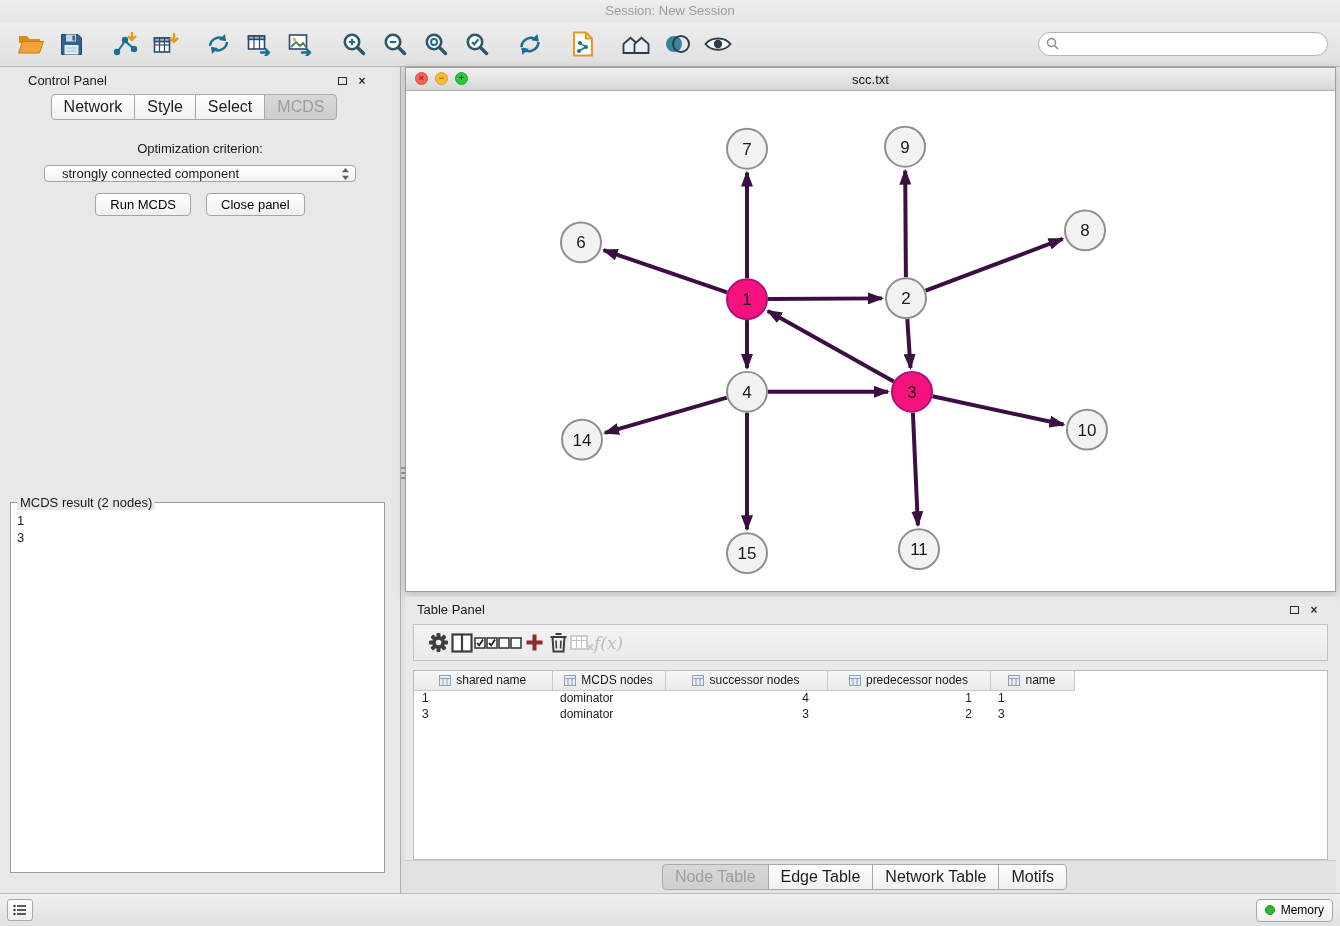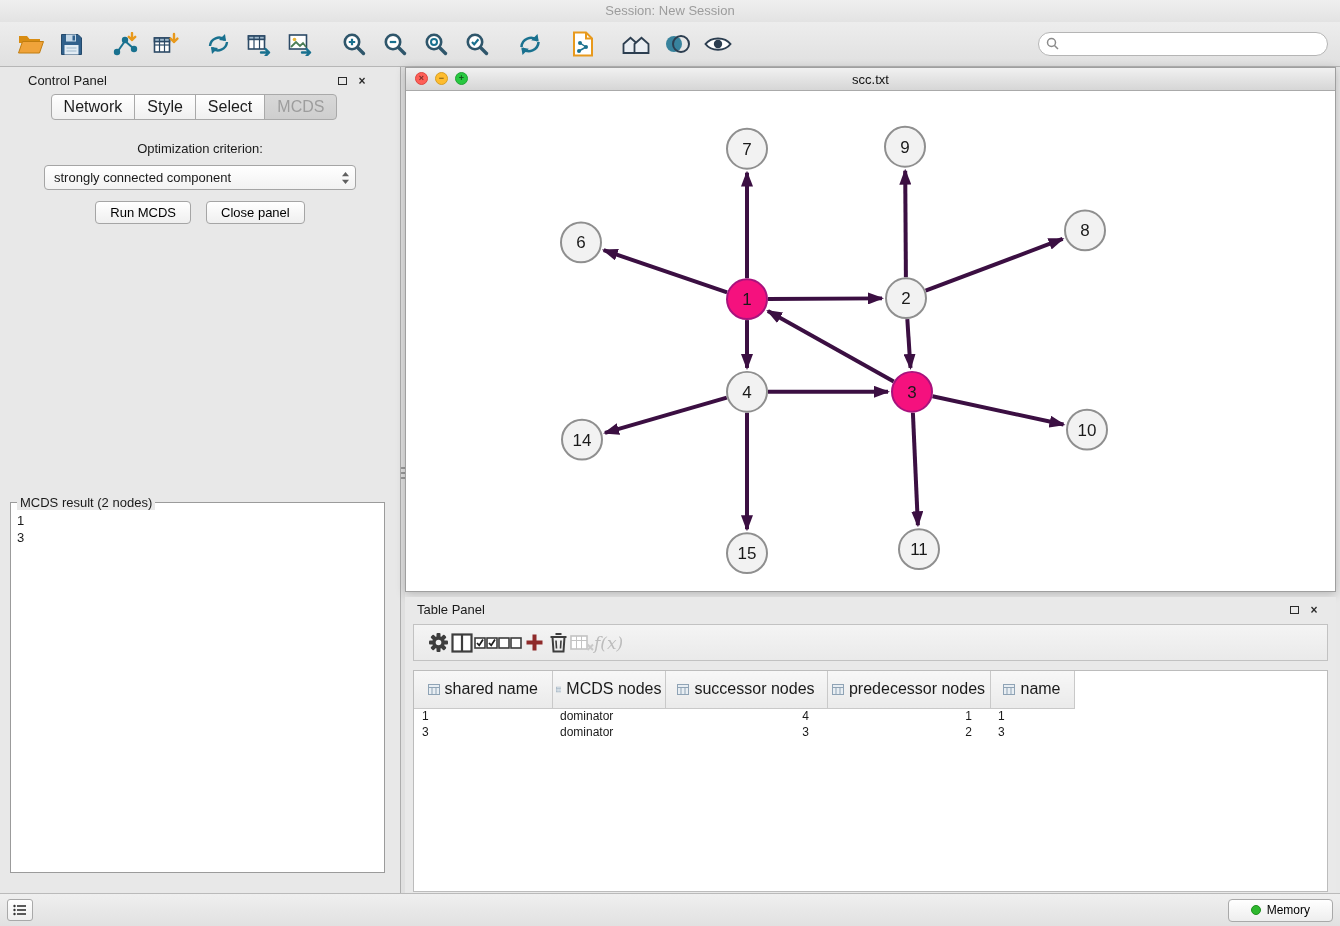--- a/index.html
+++ b/index.html
@@ -34,23 +34,23 @@
     display:flex; align-items:center; justify-content:center; color:#2b2b2b; font-size:12px; font-weight:bold; }
   .float-glyph { width:9px; height:8px; border:1.5px solid #2b2b2b; display:inline-block; }
   .tab-row { display:flex; justify-content:center; }
   .seg-tab { border:1px solid #a9a9a9; background:linear-gradient(#ffffff,#f0f0f0);
     padding:3px 12px; font-size:16px; margin-right:-1px; cursor:pointer;
     color:#1d1d1d; font-family:inherit; }
   .seg-tab:first-child { border-radius:4px 0 0 4px; }
   .seg-tab:last-child { border-radius:0 4px 4px 0; margin-right:12px; }
   .seg-tab.active { background:linear-gradient(#d8d8d8,#cecece); color:#9d9d9d; }
   .opt-label { text-align:center; margin-top:21px; font-size:13px; }
-  .select-box { width:312px; height:25px; margin:9px auto 0;
+  .select-box { width:312px; height:17px; margin:9px auto 0;
     background:linear-gradient(#ffffff,#f2f2f2); border:1px solid #a5a5a5;
-    border-radius:4px; display:flex; align-items:center; padding:0 5px 0 9px;
+    border-radius:4px; display:flex; align-items:center; padding:0 5px 0 17px;
     font-size:13px; cursor:pointer; }
   .select-box .val { flex:1; }
   .btn-row { display:flex; justify-content:center; gap:15px; margin-top:11px; }
   .push-btn { background:linear-gradient(#ffffff,#efefef); border:1px solid #a5a5a5;
     border-radius:4px; padding:3px 14px; font-size:13px; font-family:inherit; cursor:pointer; }
   .result-box { position:absolute; left:10px; right:15px; top:428px; bottom:20px;
     border:1px solid #9b9b9b; background:#fff; padding:2px 6px; }
   .result-box legend { font-size:13px; padding:0 3px; background:#e8e8e8; }
   .result-lines div { font-size:13px; line-height:17px; }
   
@@ -78,38 +78,38 @@
   .tp-header { height:25px; display:flex; align-items:center; padding:0 12px; font-size:13px; }
   .tp-toolbar { margin:2px 8px 0; height:37px; background:linear-gradient(#f4f4f4,#eaeaea);
     border:1px solid #c2c2c2; display:flex; align-items:center; padding:0 12px; gap:0; }
   .tpi { background:none; border:none; display:flex; align-items:center;
     justify-content:center; height:28px; min-width:24px; cursor:pointer; }
   .fx { font-family:"DejaVu Serif","Liberation Serif",serif; font-style:italic;
     font-size:17px; color:#bcbcbc; }
   .table-wrap { flex:1; margin:9px 8px 0; background:#fff; border:1px solid #bcbcbc; overflow:hidden; }
   table.node-table { border-collapse:collapse; table-layout:fixed; width:100%; font-size:12px; }
   .node-table th { background:linear-gradient(#f7f7f7,#eaeaea); border-right:1px solid #c9c9c9;
-    border-bottom:1px solid #c9c9c9; font-weight:normal; height:37px; padding:0 3px;
-    font-size:16px; cursor:pointer; }
+    border-bottom:1px solid #c9c9c9; font-weight:normal; height:19px; padding:0 3px;
+    font-size:12px; cursor:pointer; }
   .node-table th.filler { background:#fff; border:none; cursor:default; }
   .th-inner { display:flex; align-items:center; justify-content:center; gap:5px; white-space:nowrap; }
   .node-table td { height:16px; padding:0 8px; white-space:nowrap; }
   .node-table td.r { text-align:right; padding-right:18px; }
   .tp-footer { height:32px; display:flex; align-items:center; justify-content:center;
     background:#e2e2e2; border-top:1px solid #cfcfcf; }
   
   .statusbar { position:absolute; left:0; right:0; bottom:0; height:33px;
     background:linear-gradient(#efefef,#e1e1e1); border-top:1px solid #bababa;
     display:flex; align-items:center; padding:0 7px; }
   .list-btn { width:26px; height:22px; border:1px solid #a9a9a9;
     background:linear-gradient(#fff,#eee); border-radius:3px;
     display:flex; align-items:center; justify-content:center; cursor:pointer; }
   .memory-btn { margin-left:auto; height:23px; border:1px solid #a9a9a9;
     background:linear-gradient(#fff,#eee); border-radius:4px; display:flex;
-    align-items:center; gap:6px; padding:0 22px; font-size:12px;
+    align-items:center; gap:6px; padding:0 8px; font-size:12px;
     font-family:inherit; cursor:pointer; }
   .memory-dot { width:10px; height:10px; border-radius:50%; background:#2eb82e;
     border:1px solid #1f8f1f; }
 </style>
 </head>
 <body>
 
 <div class="app">
 
   <div class="titlebar">
@@ -543,20 +543,28 @@
               <td>3</td>
               <td>dominator</td>
               <td class="r">3</td>
               <td class="r">2</td>
               <td>3</td>
               <td></td>
             </tr>
           </tbody>
       </table>
     </div>
+    <div class="tp-footer">
+      <div class="tab-row">
+          <button class="seg-tab active">Node Table</button>
+          <button class="seg-tab">Edge Table</button>
+          <button class="seg-tab">Network Table</button>
+          <button class="seg-tab">Motifs</button>
+        </div>
+    </div>
   </div>
 
   <div class="statusbar">
     <button class="list-btn">
       <svg width="14" height="12" viewBox="0 0 14 12">
           <circle cx="1.5" cy="2" r="1.2" fill="#333"></circle>
           <line x1="4" y1="2" x2="13" y2="2" stroke="#333" stroke-width="1.6"></line>
           <circle cx="1.5" cy="6" r="1.2" fill="#333"></circle>
           <line x1="4" y1="6" x2="13" y2="6" stroke="#333" stroke-width="1.6"></line>
           <circle cx="1.5" cy="10" r="1.2" fill="#333"></circle>

